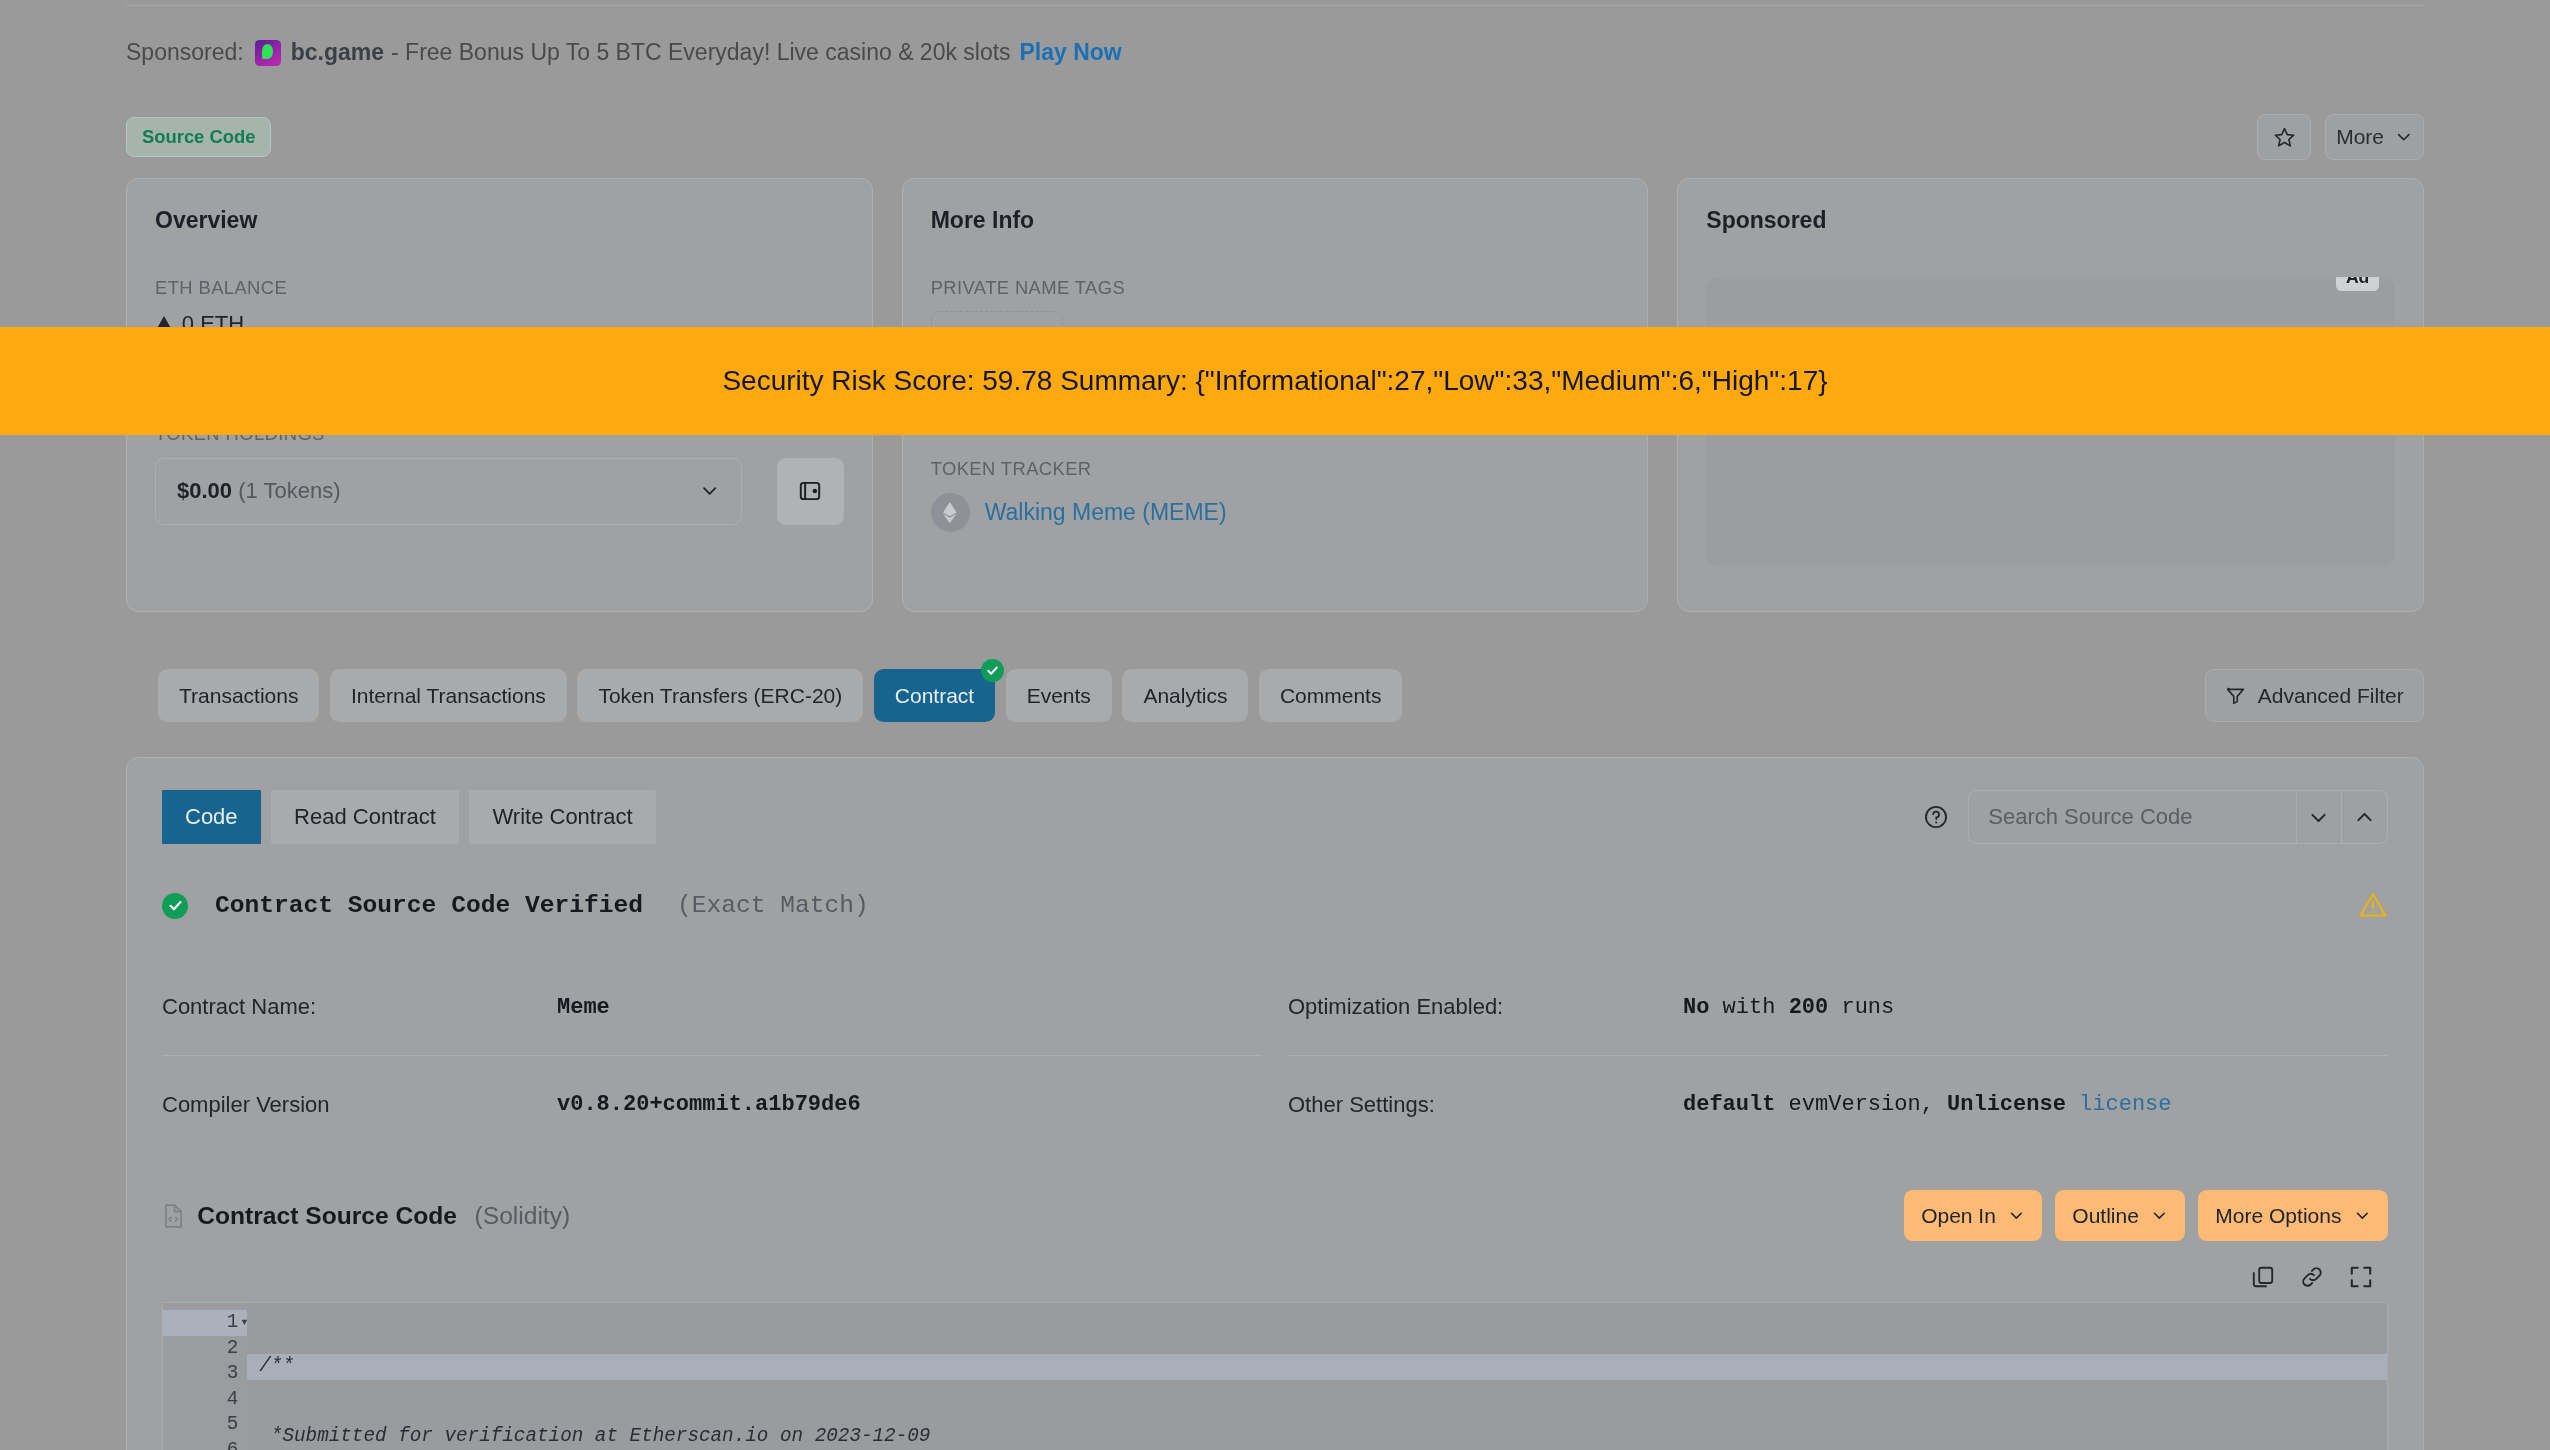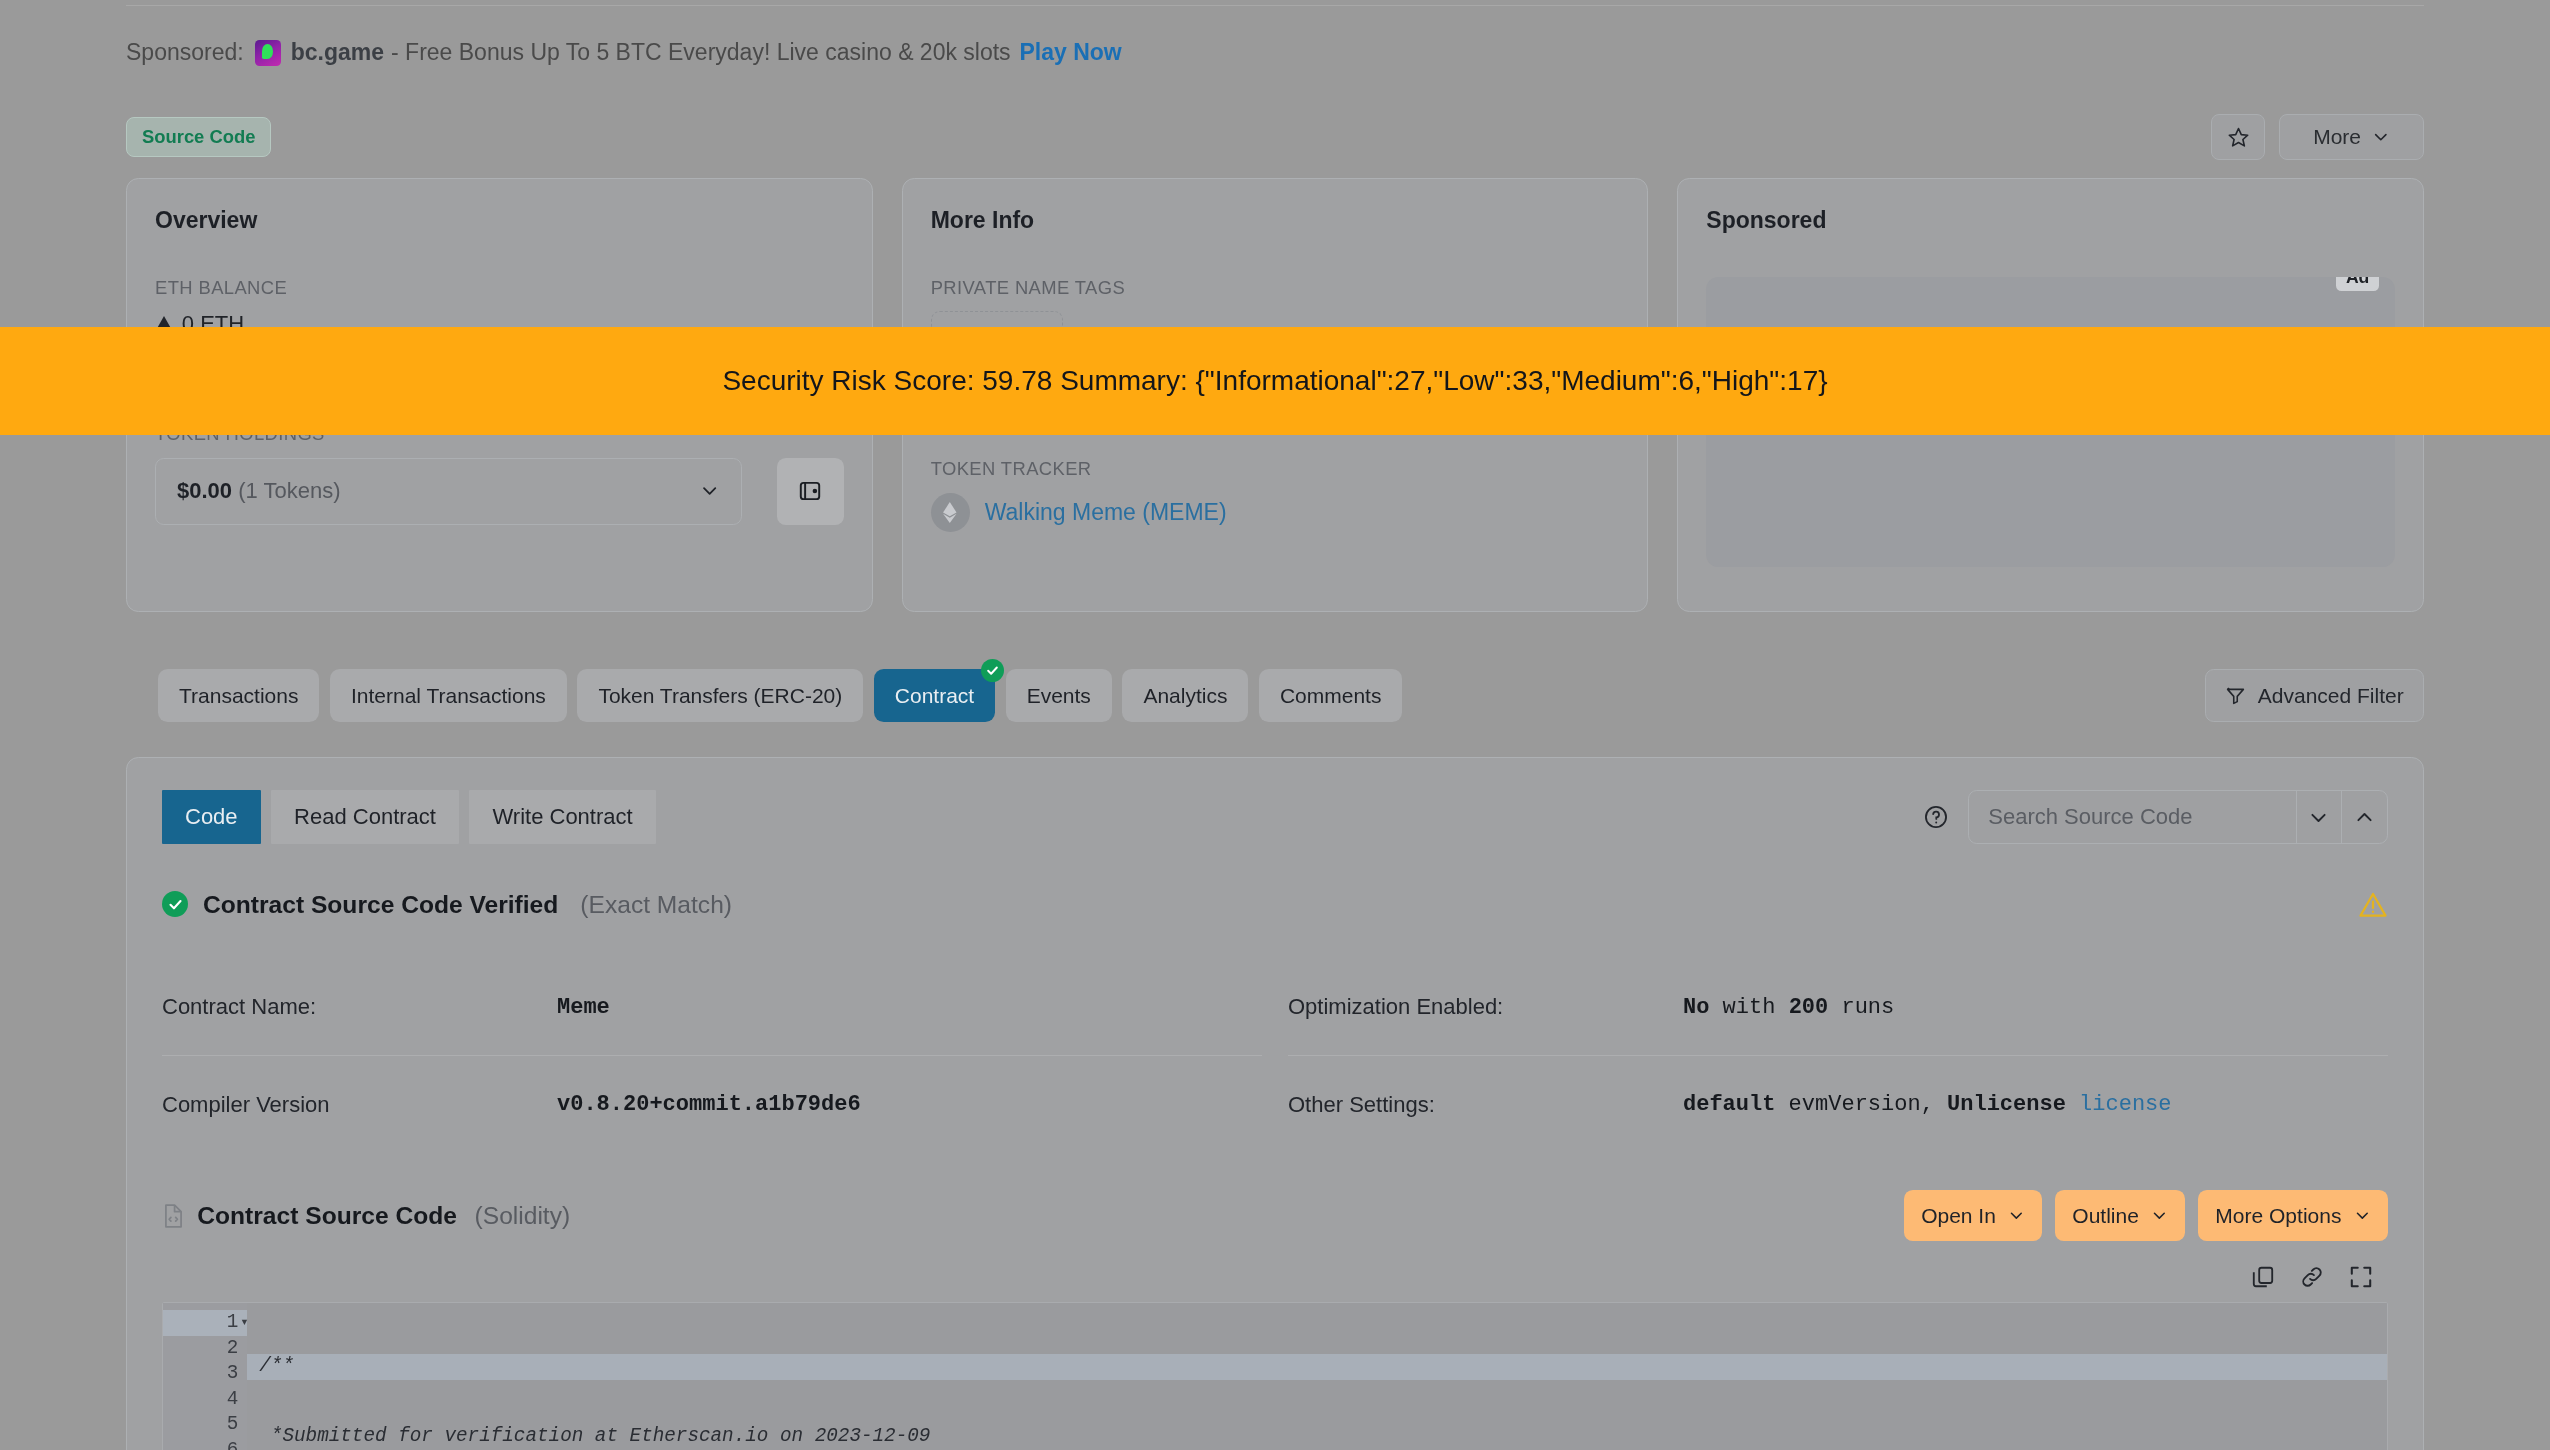--- a/index.html
+++ b/index.html
@@ -62,21 +62,21 @@
     padding: 8px 15px; border-radius: 8px;
   }
   .chip-right { display: flex; align-items: center; gap: 14px; }
   .icon-btn {
     width: 54px; height: 46px;
     border: 0.9px solid #aaadb0; border-radius: 8px;
     background: #9fa0a2;
     display: flex; align-items: center; justify-content: center;
   }
   .more-btn {
-    height: 46px; padding: 0 33px;
+    height: 46px; padding: 0 10px;
     border: 0.9px solid #aaadb0; border-radius: 8px;
     background: #9fa0a2;
     display: flex; align-items: center; gap: 11.4px;
     font-size: 21px; color: #2a2d31;
   }
 
   
   .card-row {
     position: absolute; left: 126px; right: 126px; top: 178px;
     display: flex; gap: 29px;
@@ -226,21 +226,21 @@
   .search-caret {
     width: 56px; height: 100%;
     border-left: 0.9px solid #acafb2;
     display: flex; align-items: center; justify-content: center;
   }
 
   .verified-row {
     margin-top: 46px;
     display: flex; align-items: center; justify-content: space-between;
   }
-  .verified-left { display: flex; align-items: flex-start; gap: 15px; }
+  .verified-left { display: flex; align-items: flex-end; gap: 27px; font-family: Liberation Mono, monospace; }
   .verified-badge {
     width: 26px; height: 26px; border-radius: 50%;
     background: #0f9d58;
     display: flex; align-items: center; justify-content: center;
   }
   .verified-title { font-size: 24.6px; font-weight: bold; color: #16191e; }
   .verified-sub { font-size: 24.6px; color: #585b61; margin-left: 7px; }
 
   .kv-grid {
     margin-top: 39px;

